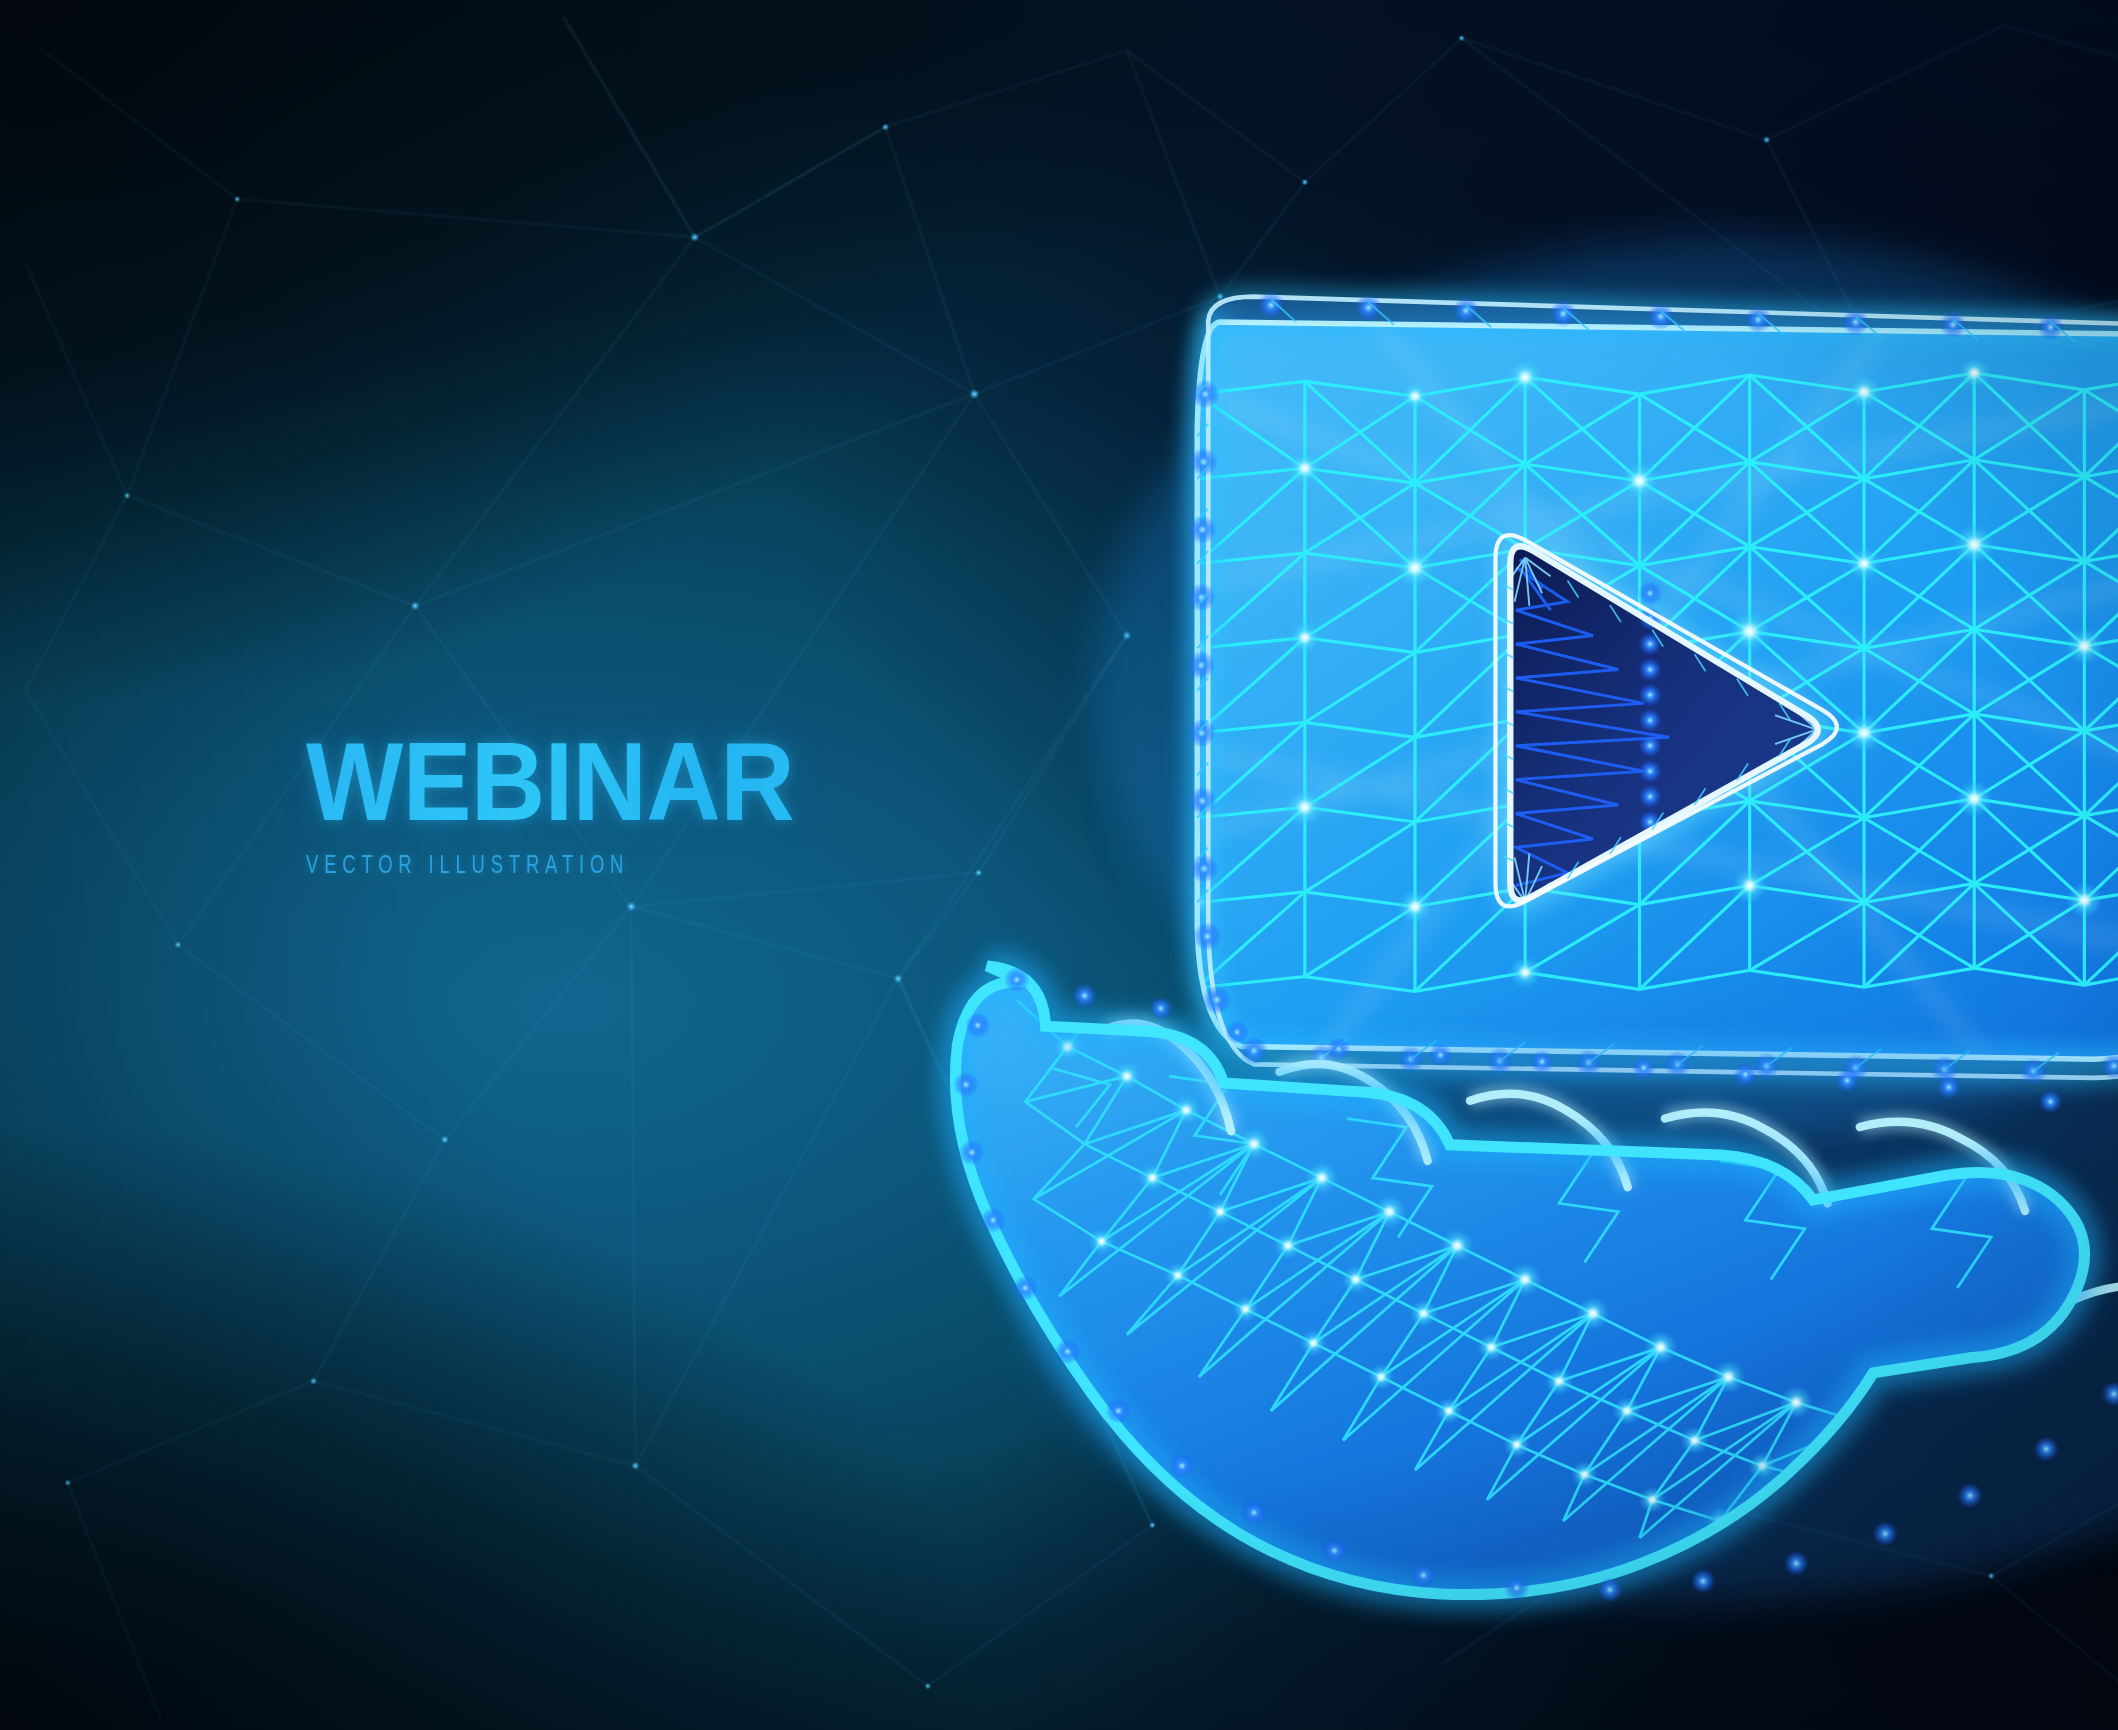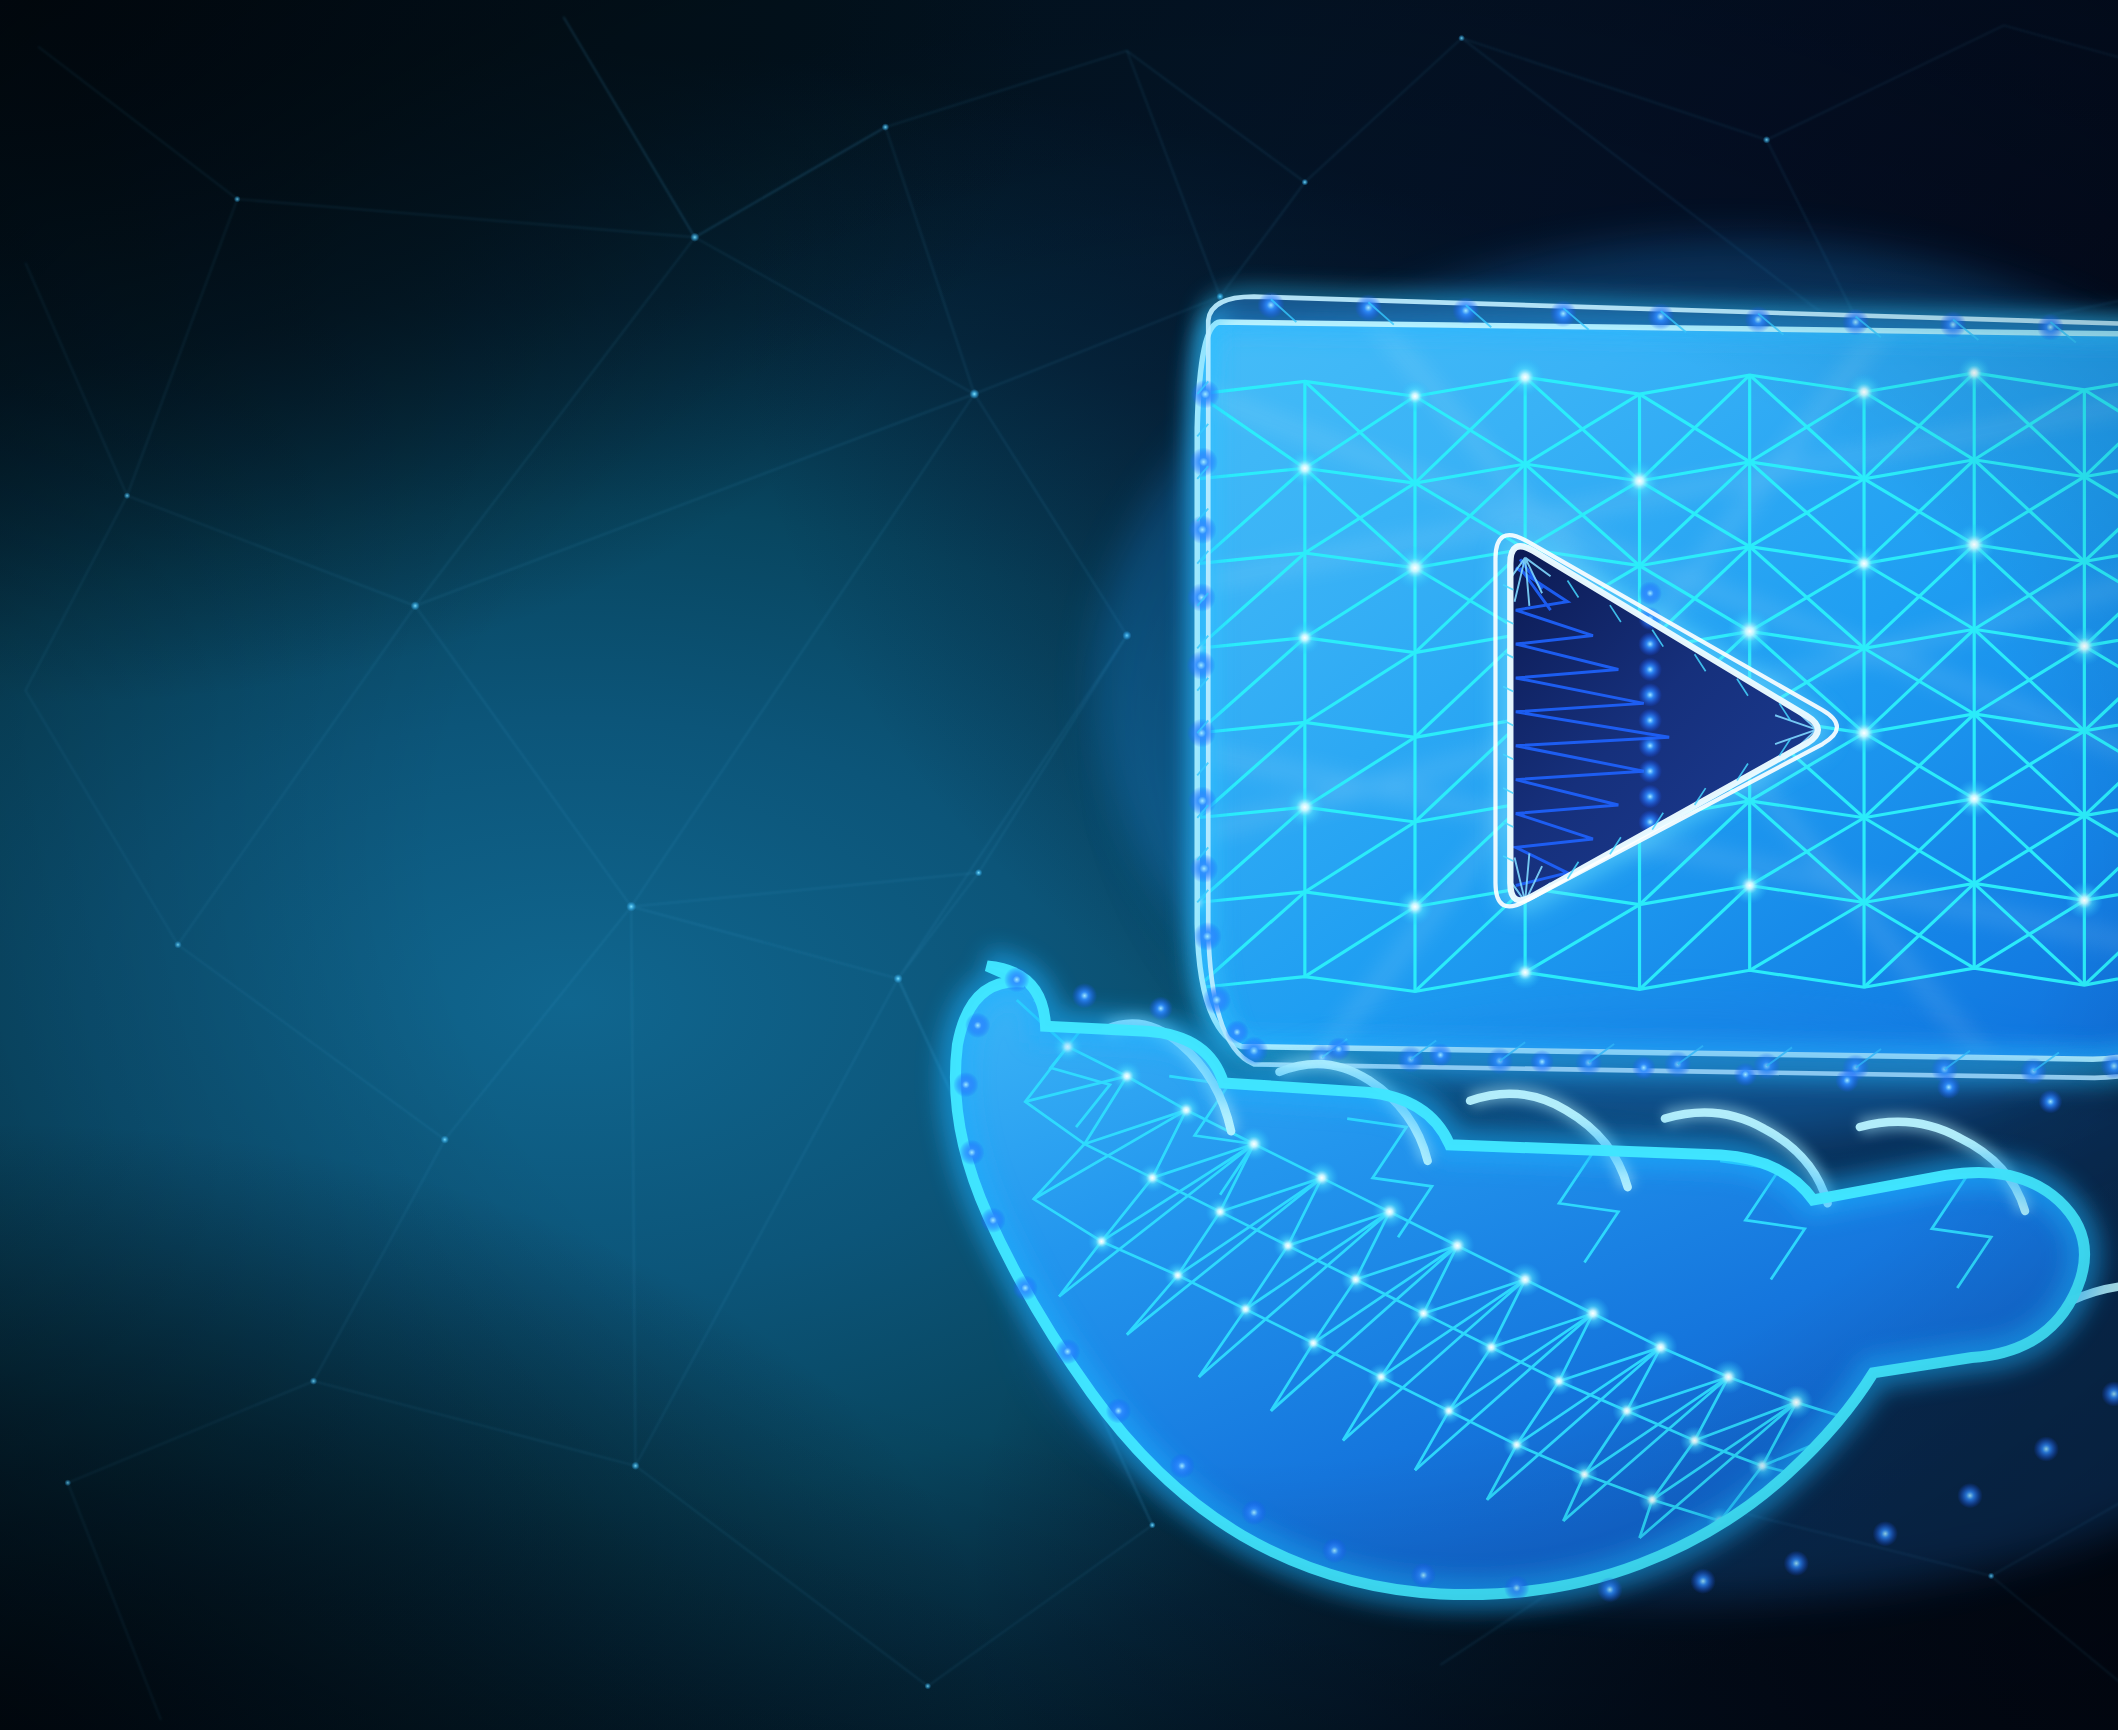--- a/index.html
+++ b/index.html
@@ -705,15 +705,19 @@
         <circle cx="4120" cy="2536" r="28"></circle>
           <circle cx="4360" cy="2550" r="28"></circle>
         <circle cx="4600" cy="2566" r="28"></circle>
           <circle cx="4840" cy="2600" r="28"></circle>
       </g>
     </g>
   </svg>
 
   <div class="bg-vignette"></div>
 
+  <div id="text-block">
+    <div id="title">WEBINAR</div>
+    <div id="subtitle">VECTOR ILLUSTRATION</div>
+  </div>
 
 </div>
 
 
 </body></html>

